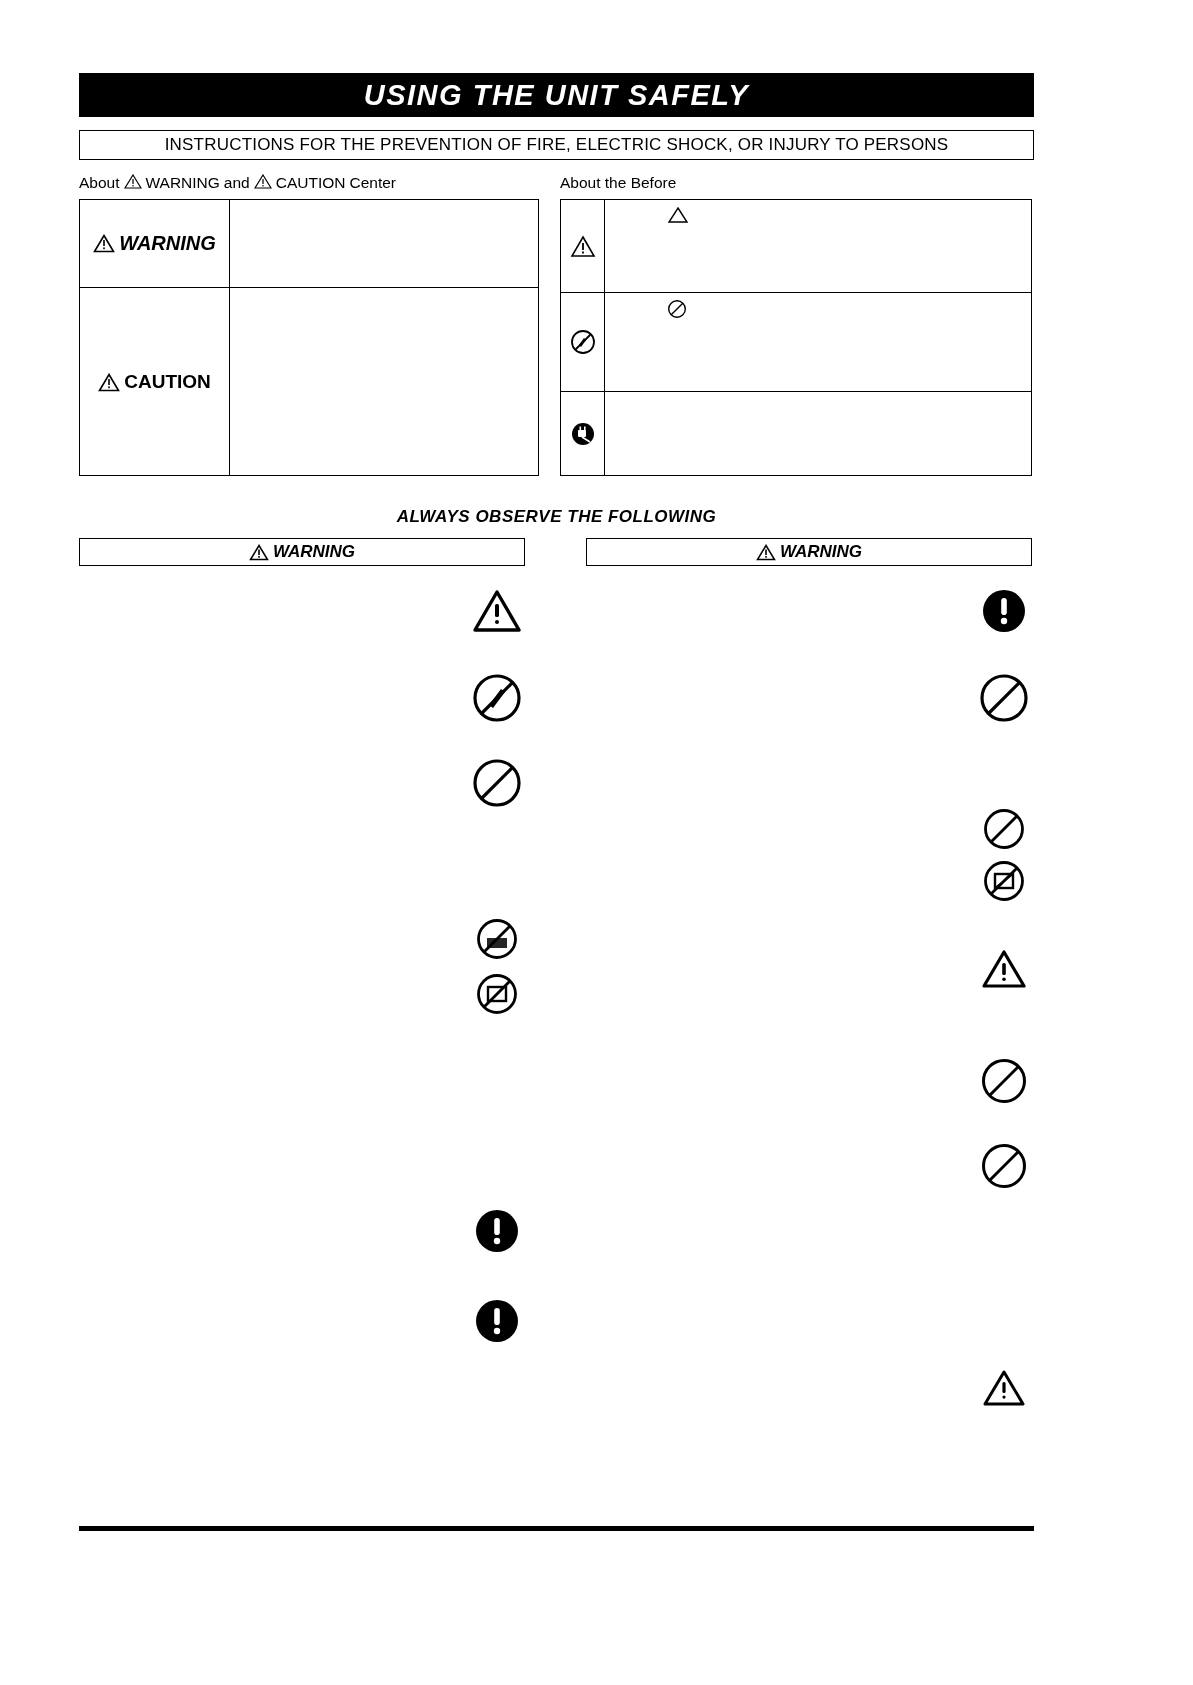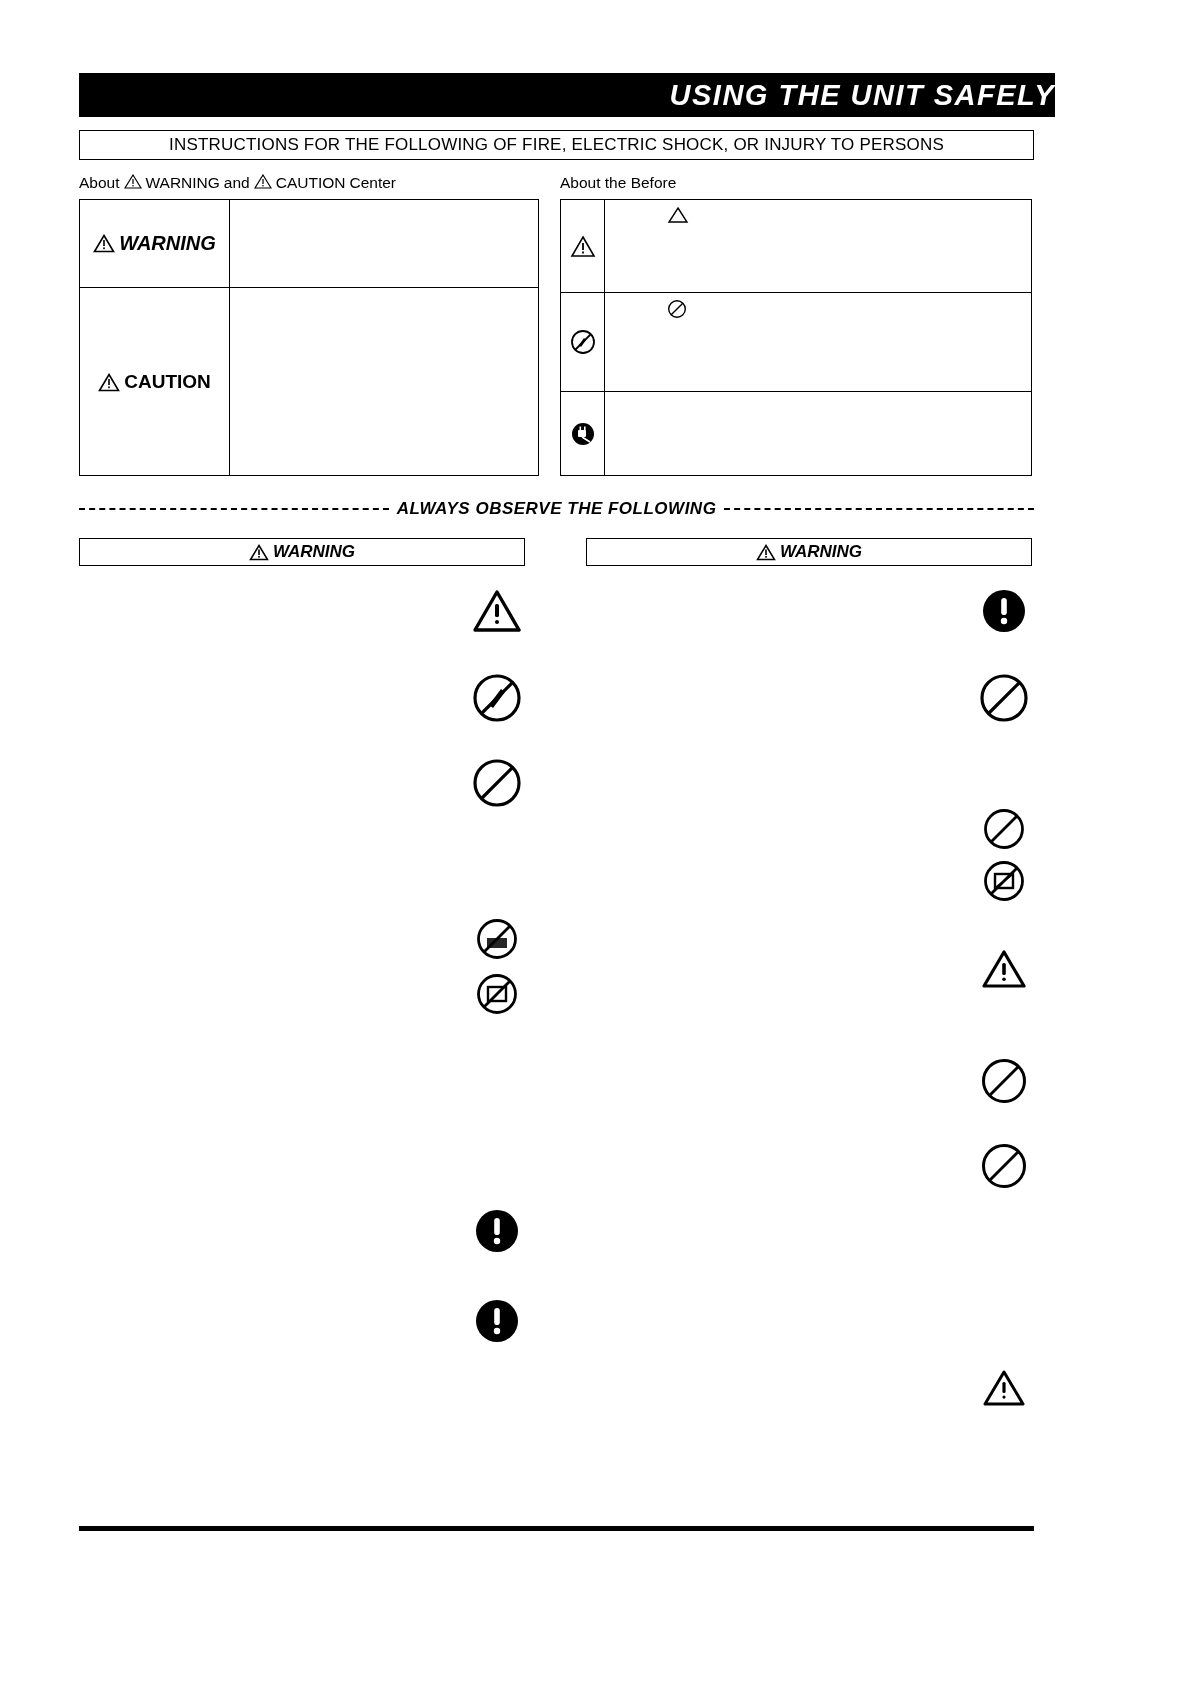--- a/index.html
+++ b/index.html
@@ -27,23 +27,22 @@
   .title-banner {
     position: absolute;
     left: 79px;
     top: 73px;
     width: 955px;
     height: 44px;
     background: #000000;
     color: #ffffff;
     display: flex;
     align-items: center;
-    justify-content: flex-end;
+    justify-content: center;
     letter-spacing: 1px;
-    padding-left: 21px;
   }
   .title-banner .t {
     font-size: 29px;
     font-weight: bold;
     font-style: italic;
     letter-spacing: 1.5px;
   }
 
   
   .subtitle-box {
@@ -156,20 +155,21 @@
   
   .observe-wrap {
     position: absolute;
     left: 79px;
     top: 497px;
     width: 955px;
     height: 24px;
     display: flex;
     align-items: center;
     gap: 8px;
+    flex-direction: column;
   }
   .dash-line {
     flex: 1;
     border-top: 2px dashed #000000;
     height: 0;
   }
   .observe-text {
     font-size: 17px;
     font-weight: bold;
     font-style: italic;
@@ -243,21 +243,21 @@
 </head>
 <body>
 
 <div class="page">
 
   <div class="title-banner">
     <span class="t">USING THE UNIT SAFELY</span>
   </div>
 
   <div class="subtitle-box">
-    <span class="t">INSTRUCTIONS FOR THE FOLLOWING OF FIRE, ELECTRIC SHOCK, OR INJURY TO PERSONS</span>
+    <span class="t">INSTRUCTIONS FOR THE PREVENTION OF FIRE, ELECTRIC SHOCK, OR INJURY TO PERSONS</span>
   </div>
 
   <div class="sec-head" id="about-notices-head">
     <span>About</span>
     <span>
       <svg class="ico" width="18" height="15" viewBox="0 0 18 15">
           <polygon points="9,1 17,14 1,14" fill="none" stroke="#000" stroke-width="1.2"></polygon>
           <rect x="8.4" y="5" width="1.2" height="5" fill="#000"></rect>
           <rect x="8.4" y="11" width="1.2" height="1.4" fill="#000"></rect>
         </svg>

